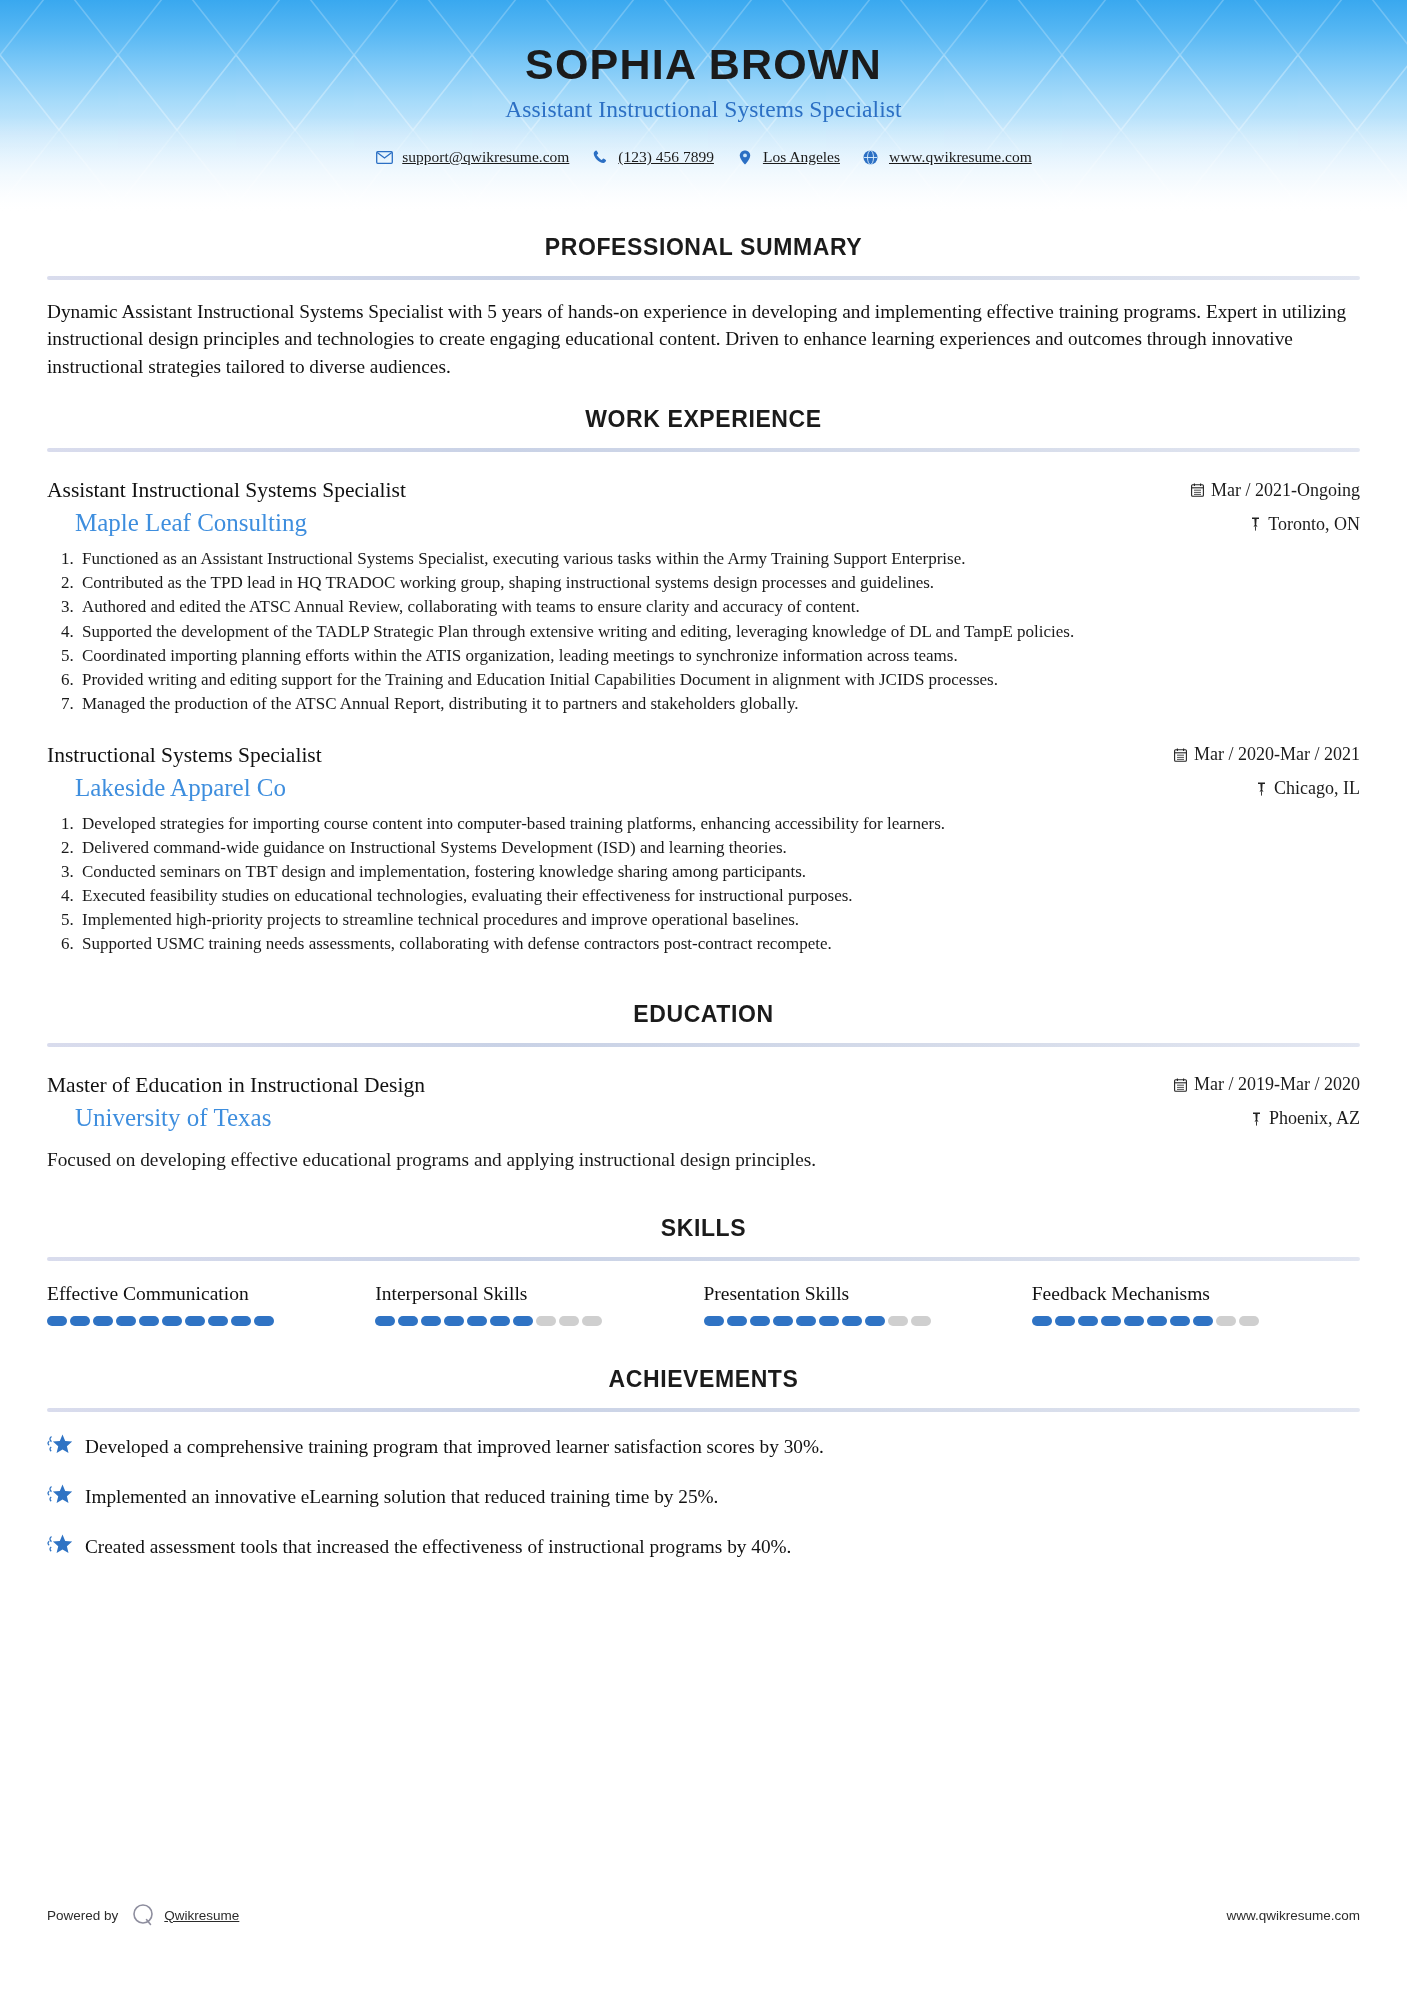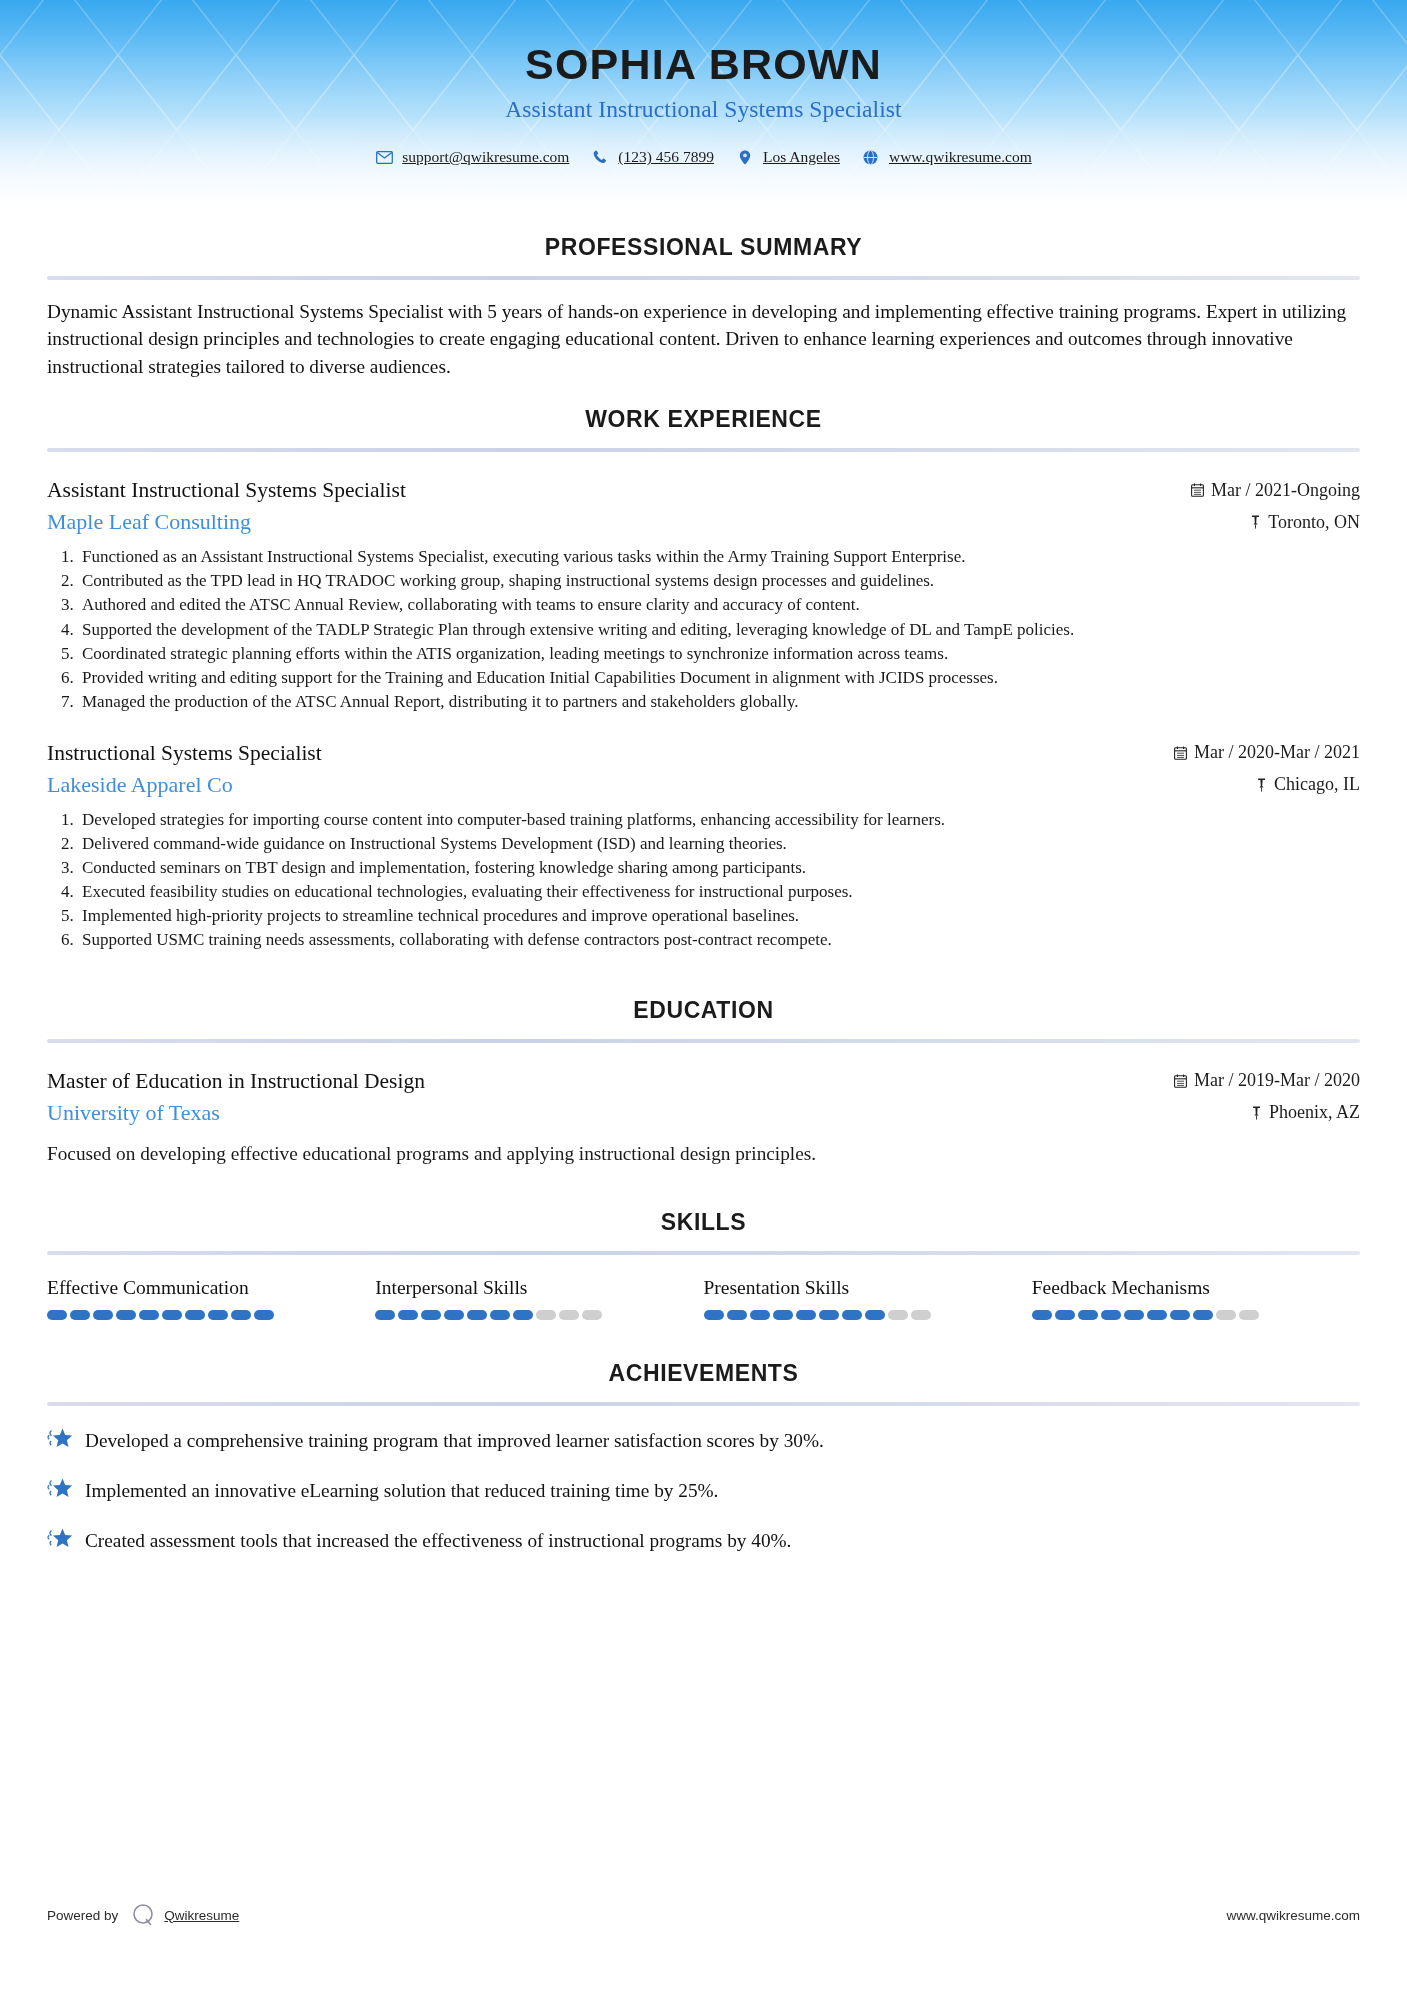--- a/index.html
+++ b/index.html
@@ -127,23 +127,24 @@
   .entry-line {
     display: flex;
     justify-content: space-between;
     align-items: baseline;
   }
   .entry-title {
     font-size: 21.5px;
     color: #111;
   }
   .entry-org {
-    font-size: 22px;
+    font-size: 25px;
     color: #3e8ede;
     margin-top: 6px;
+    margin-left: 28px;
   }
   .entry-meta {
     font-size: 18px;
     color: #1b1b1b;
     display: flex;
     align-items: center;
     white-space: nowrap;
     font-family: Liberation Serif, serif;
   }
   .entry-meta .ico {
@@ -336,21 +337,21 @@
             </svg>
           </span>
           <span>Toronto, ON</span>
         </div>
       </div>
       <ol class="bullets">
         <li>Functioned as an Assistant Instructional Systems Specialist, executing various tasks within the Army Training Support Enterprise.</li>
         <li>Contributed as the TPD lead in HQ TRADOC working group, shaping instructional systems design processes and guidelines.</li>
         <li>Authored and edited the ATSC Annual Review, collaborating with teams to ensure clarity and accuracy of content.</li>
         <li>Supported the development of the TADLP Strategic Plan through extensive writing and editing, leveraging knowledge of DL and TampE policies.</li>
-        <li>Coordinated strategic planning efforts within the ATIS organization, leading meetings to synchronize information across teams.</li>
+        <li>Coordinated importing planning efforts within the ATIS organization, leading meetings to synchronize information across teams.</li>
         <li>Provided writing and editing support for the Training and Education Initial Capabilities Document in alignment with JCIDS processes.</li>
         <li>Managed the production of the ATSC Annual Report, distributing it to partners and stakeholders globally.</li>
       </ol>
     </div>
 
     <div class="entry" style="margin-top:28px;">
       <div class="entry-line">
         <div class="entry-title">Instructional Systems Specialist</div>
         <div class="entry-meta">
           <span class="ico">

